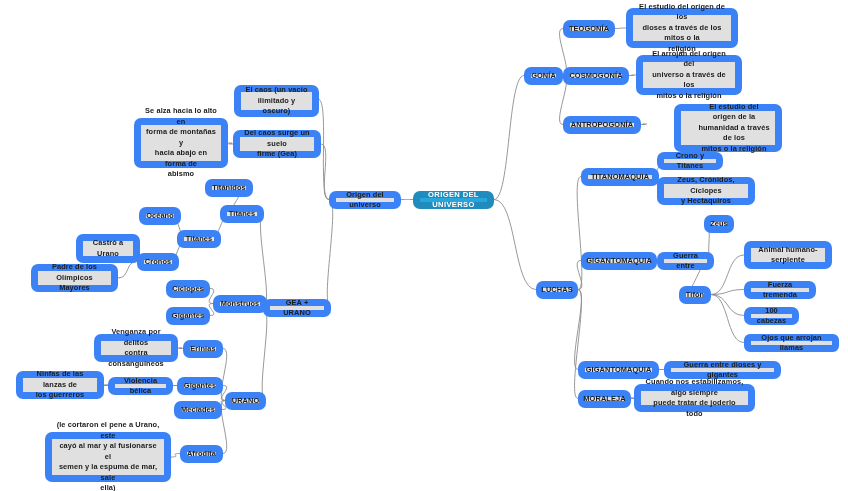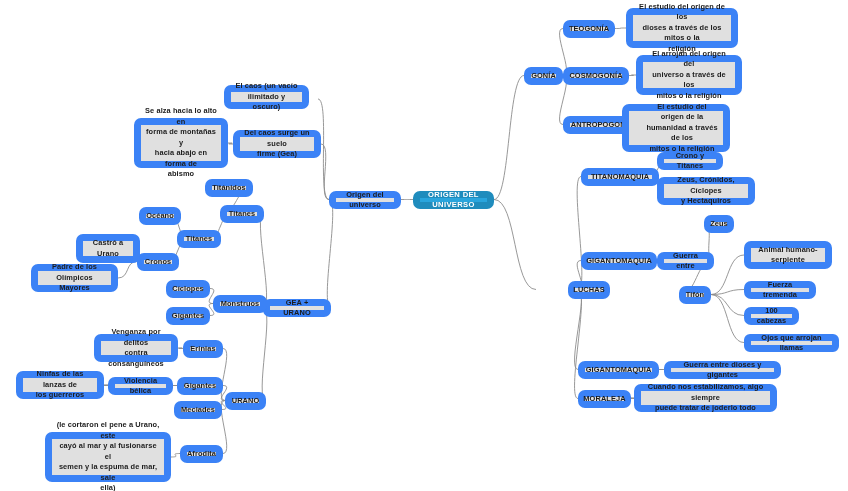--- a/index.html
+++ b/index.html
@@ -112,43 +112,43 @@
       <div class="node" style="left: 524px; top: 67px; width: 39px; height: 17px;">GONÍA</div>
       <div class="node" style="left: 563px; top: 20px; width: 52px; height: 17px;">TEOGONÍA</div>
       <div class="node" style="left: 626px; top: 8px; width: 112px; height: 40px;">El estudio del origen de los
 dioses a través de los mitos o la
 religión</div>
       <div class="node" style="left: 563px; top: 67px; width: 66px; height: 17px;">COSMOGONÍA</div>
       <div class="node" style="left: 636px; top: 55px; width: 106px; height: 40px;">El arrojan del origen del
 universo a través de los
 mitos o la religión</div>
       <div class="node" style="left: 563px; top: 116px; width: 78px; height: 17px;">ANTROPOGONÍA</div>
-      <div class="node" style="left: 622px; top: 104px; width: 108px; height: 48px; padding-left: 16px;">El estudio del origen de la
+      <div class="node" style="left: 674px; top: 104px; width: 108px; height: 48px; padding-left: 16px;">El estudio del origen de la
 humanidad a través de los
 mitos o la religión</div>
-      <div class="node" style="left: 568px; top: 281px; width: 42px; height: 17px;">LUCHAS</div>
+      <div class="node" style="left: 536px; top: 281px; width: 42px; height: 17px;">LUCHAS</div>
       <div class="node" style="left: 581px; top: 168px; width: 78px; height: 17px;">TITANOMAQUIA</div>
       <div class="node" style="left: 657px; top: 152px; width: 66px; height: 17px;">Crono y Titanes</div>
       <div class="node" style="left: 657px; top: 177px; width: 98px; height: 28px;">Zeus, Crónidos, Cíclopes
 y Hectaquiros</div>
       <div class="node" style="left: 581px; top: 252px; width: 76px; height: 17px;">GIGANTOMAQUIA</div>
       <div class="node" style="left: 657px; top: 252px; width: 57px; height: 17px;">Guerra entre</div>
       <div class="node" style="left: 704px; top: 215px; width: 30px; height: 17px;">Zeus</div>
       <div class="node" style="left: 679px; top: 286px; width: 32px; height: 17px;">Tifón</div>
       <div class="node" style="left: 744px; top: 241px; width: 88px; height: 28px;">Animal humano-
 serpiente</div>
       <div class="node" style="left: 744px; top: 281px; width: 72px; height: 17px;">Fuerza tremenda</div>
       <div class="node" style="left: 744px; top: 307px; width: 55px; height: 17px;">100 cabezas</div>
       <div class="node" style="left: 744px; top: 334px; width: 95px; height: 17px; border-radius: 6px;">Ojos que arrojan llamas</div>
       <div class="node" style="left: 578px; top: 361px; width: 81px; height: 17px;">GIGANTOMAQUIA</div>
       <div class="node" style="left: 664px; top: 361px; width: 117px; height: 17px;">Guerra entre dioses y gigantes</div>
       <div class="node" style="left: 578px; top: 390px; width: 53px; height: 17px;">MORALEJA</div>
-      <div class="node" style="left: 634px; top: 384px; width: 143px; height: 28px;">Cuando nos estabilizamos, algo siempre
+      <div class="node" style="left: 634px; top: 384px; width: 121px; height: 28px;">Cuando nos estabilizamos, algo siempre
 puede tratar de joderlo todo</div>
-      <div class="node" style="left: 224px; top: 85px; width: 85px; height: 24px;">El caos (un vacío
+      <div class="node" style="left: 234px; top: 85px; width: 85px; height: 32px;">El caos (un vacío
 ilimitado y oscuro)</div>
       <div class="node" style="left: 233px; top: 130px; width: 88px; height: 28px;">Del caos surge un suelo
 firme (Gea)</div>
       <div class="node" style="left: 134px; top: 118px; width: 94px; height: 50px;">Se alza hacia lo alto en
 forma de montañas y
 hacia abajo en forma de
 abismo</div>
       <div class="node" style="left: 263px; top: 299px; width: 68px; height: 17px;">GEA + URANO</div>
       <div class="node" style="left: 220px; top: 205px; width: 44px; height: 17px;">Titanes</div>
       <div class="node" style="left: 205px; top: 179px; width: 48px; height: 17px; text-align: right;">Titánidos</div>

